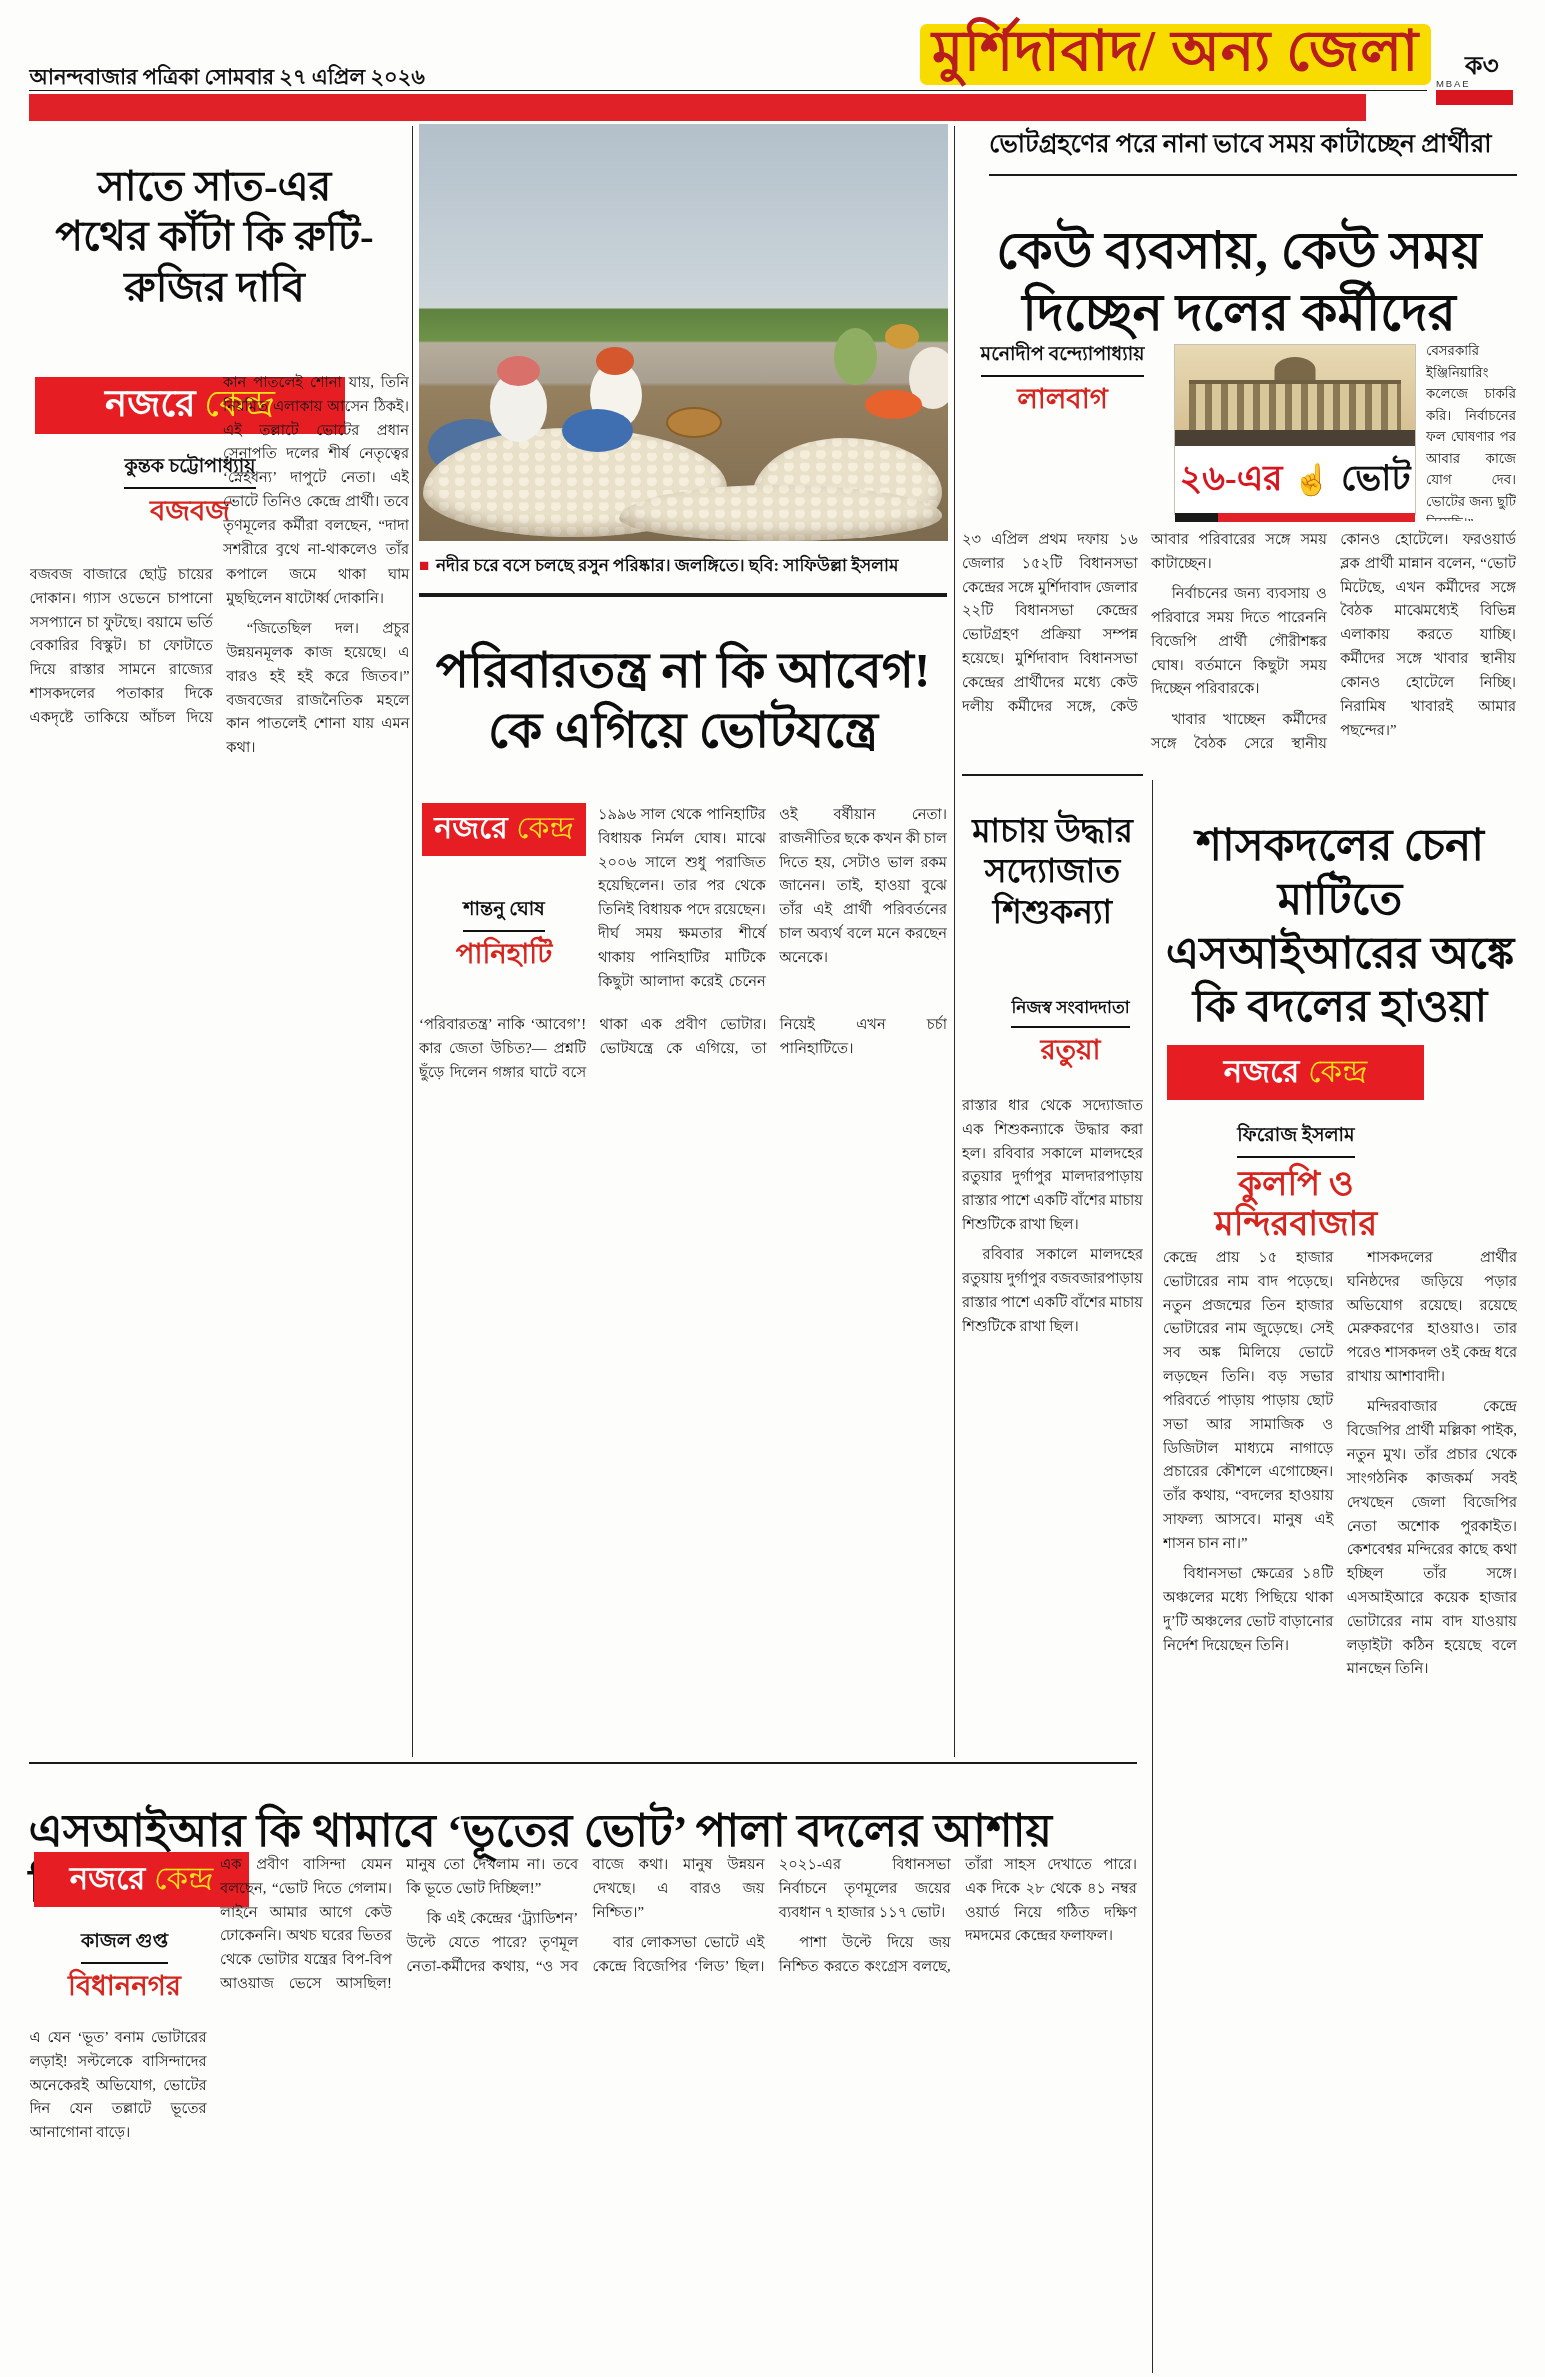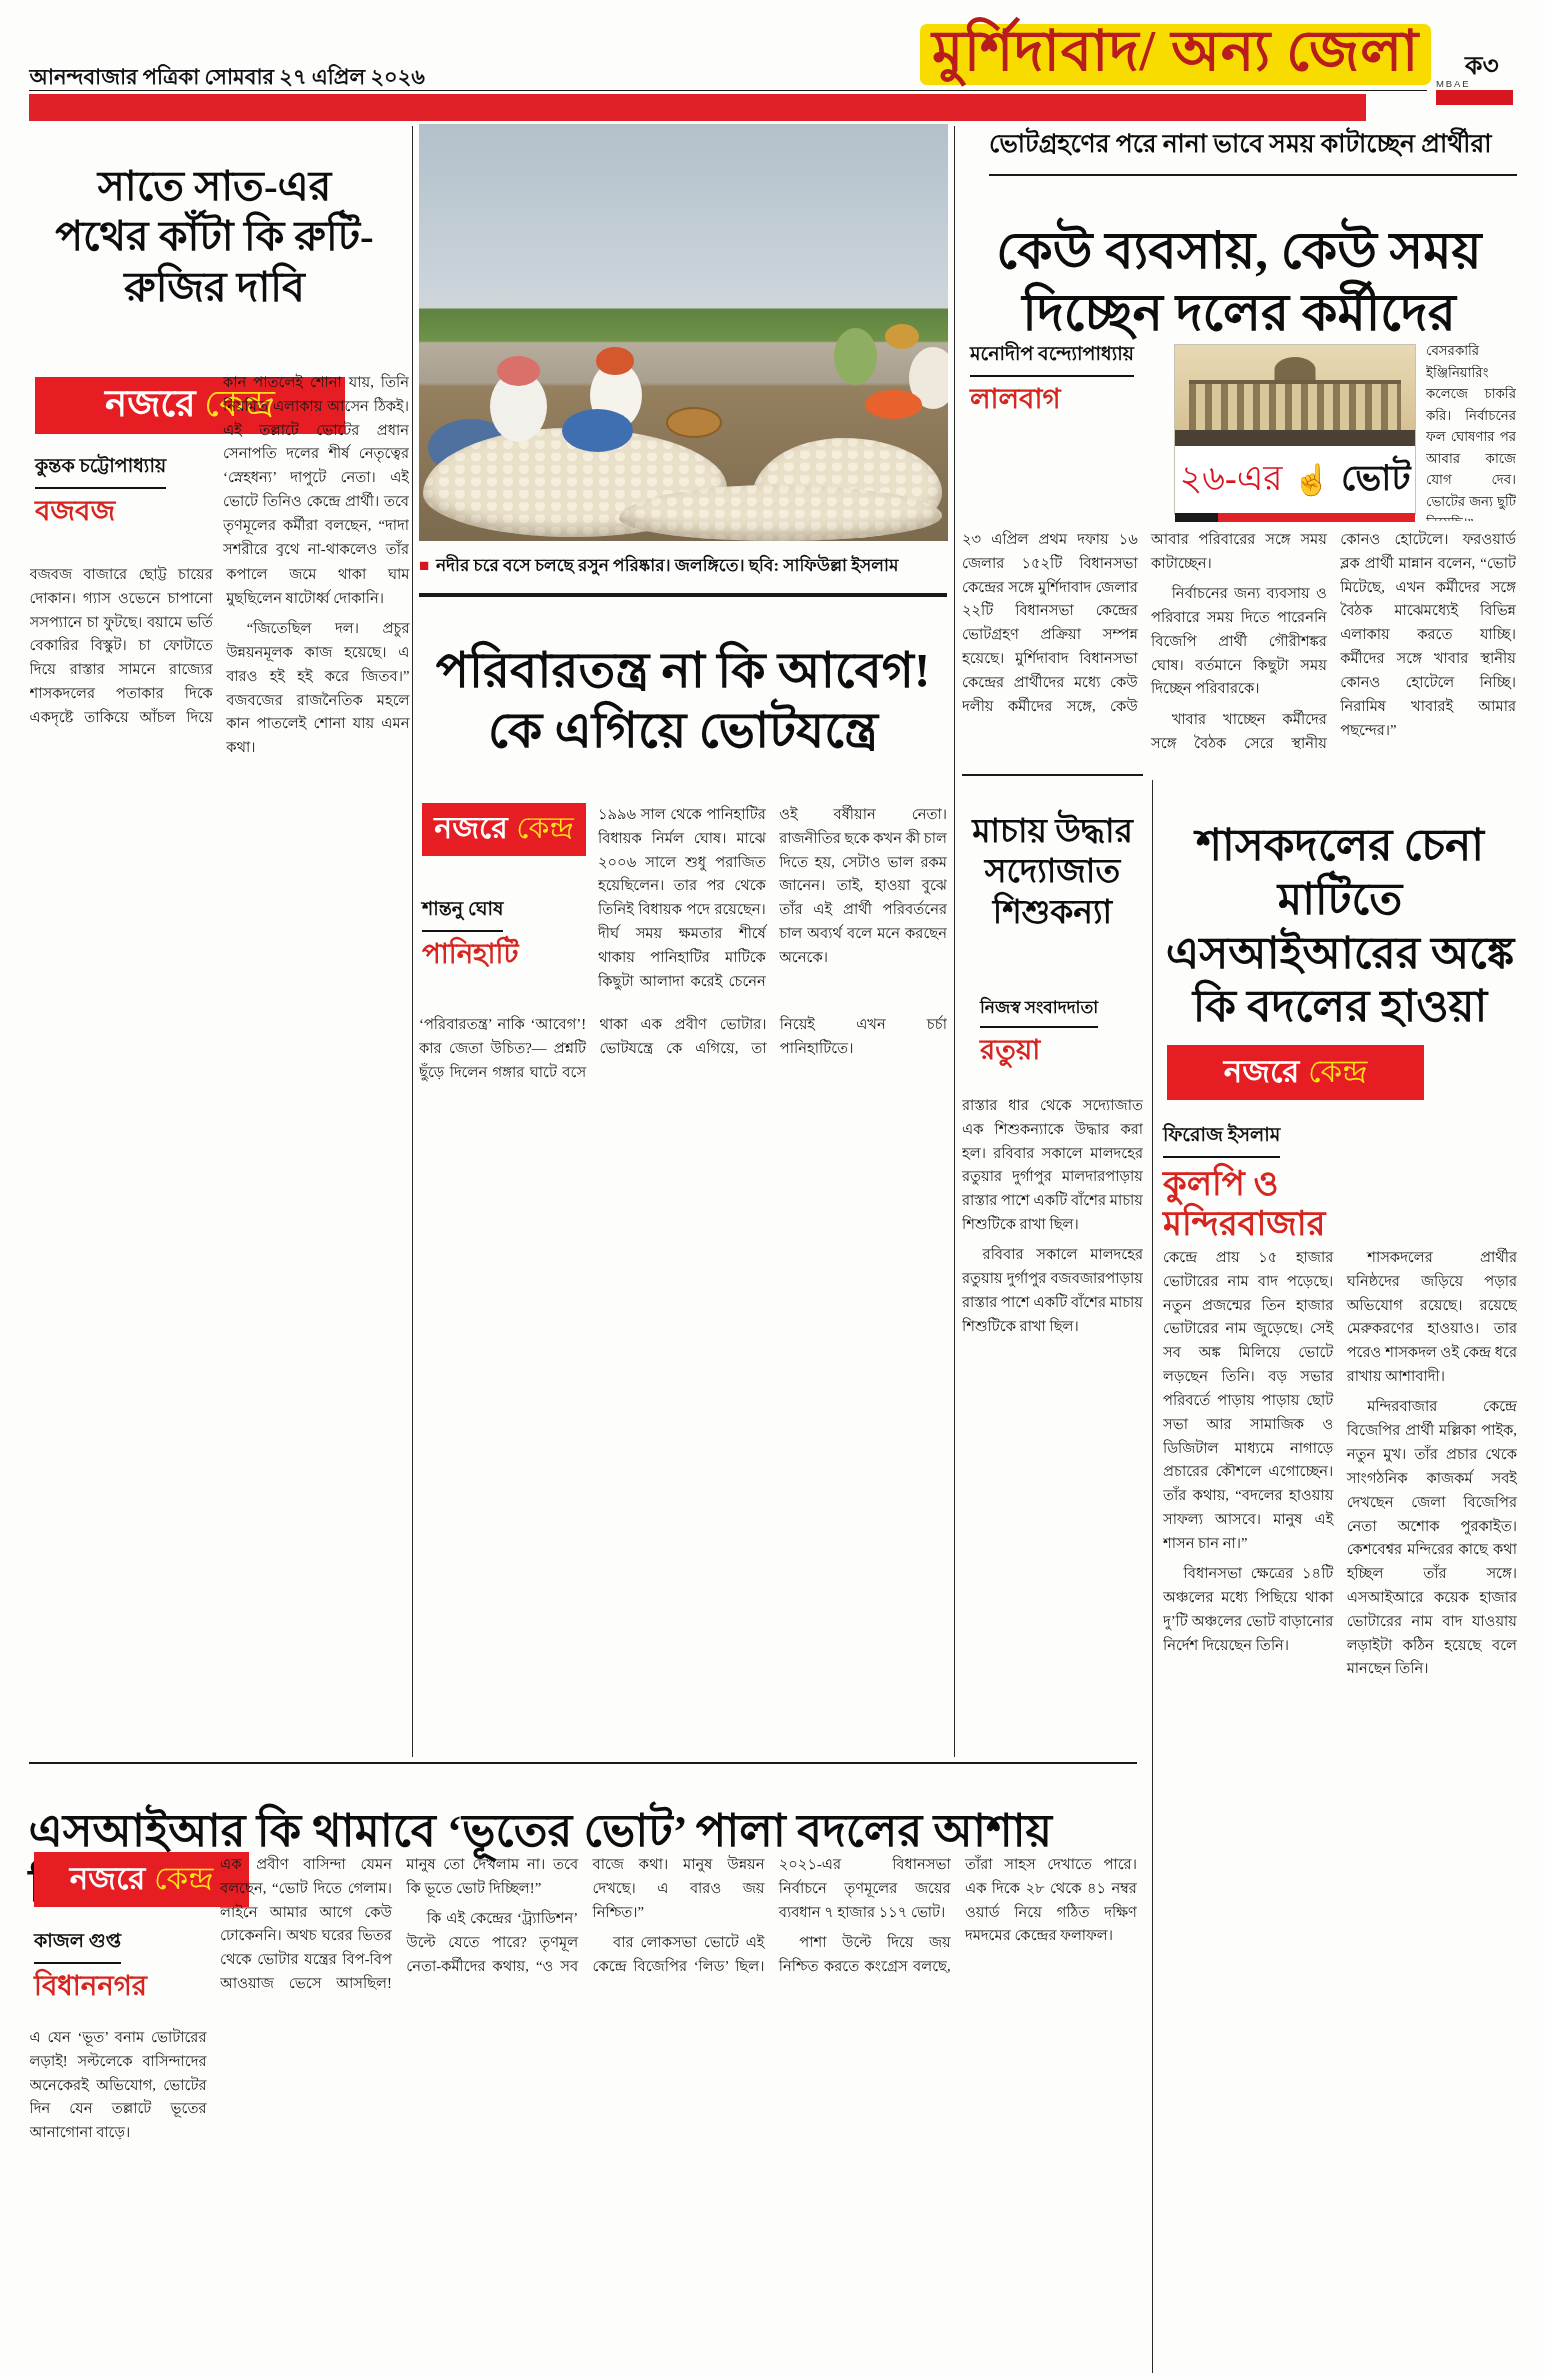--- a/index.html
+++ b/index.html
@@ -15,21 +15,21 @@
   .red-chip{background:#d8161f;}
   .hrule{background:#1a1a1a;}
   .vrule{background:#2a2a2a;width:1.4px;}
   .topbar{background:#e02128;}
   
   .headline{font-weight:bold;color:#0d0d0d;text-align:center;line-height:1.22;}
   .kicker{font-weight:bold;color:#0d0d0d;font-size:25px;text-align:left;line-height:1.2;}
   .tagbox{background:#e61d23;display:flex;align-items:center;justify-content:center;gap:8.6px;}
   .tagbox .w1{color:#fff;font-weight:bold;}
   .tagbox .w2{color:#ffe11a;font-weight:normal;}
-  .byline{}
+  .byline{text-align:center;}
   .byline .name{font-size:19px;font-weight:bold;color:#111;display:inline-block;
                 padding-bottom:3.8px;border-bottom:2.9px double #111;}
   .byline .place{font-size:27.6px;font-weight:bold;color:#d6251f;margin-top:6.7px;line-height:1.15;}
   .body-text{font-size:14.7px;line-height:1.62;text-align:justify;color:#151515;}
   .body-text p{margin:0 0 0.45em 0;text-indent:1.4em;}
   .body-text p:first-child{text-indent:0;}
   .cols2{column-count:2;column-gap:13.3px;}
   .cols3{column-count:3;column-gap:13.3px;}
   .cols5{column-count:5;column-gap:14.3px;}
   
@@ -43,21 +43,21 @@
   .caption .bullet{color:#d8161f;margin-right:6.7px;}
   
   .badge{border:1px solid #c9c2b2;background:#fff;}
   .badge .pic{position:relative;height:101px;background:linear-gradient(#e8d9b4,#d3bd8e);overflow:hidden;}
   .badge .dome{position:absolute;left:50%;top:12.4px;transform:translateX(-50%);width:41px;height:25px;
                border-radius:50% 50% 0 0;background:#7a6848;}
   .badge .bldg{position:absolute;left:6%;right:6%;top:35px;height:46px;background:
                repeating-linear-gradient(90deg,#8a7854 0 6.7px,#d9c79c 6.7px 16px);border-top:4.8px solid #6f5f42;}
   .badge .ground{position:absolute;left:0;right:0;bottom:0;height:16px;background:#4a4034;}
   .badge .label{display:flex;align-items:baseline;justify-content:center;gap:10.5px;padding:4.8px 0 2.9px;}
-  .badge .l-red{color:#d8161f;font-weight:normal;font-size:35px;}
+  .badge .l-red{color:#d8161f;font-weight:bold;font-size:35px;}
   .badge .l-black{color:#111;font-weight:bold;font-size:35px;}
   .badge .hand{color:#e8c9a0;font-size:30px;}
   .badge .bar{height:9.5px;background:#e02128;position:relative;}
   .badge .bar span{position:absolute;left:0;top:0;bottom:0;width:43px;background:#1a1a1a;}
 </style>
 </head>
 <body>
 
 <div id="canvas">
 

